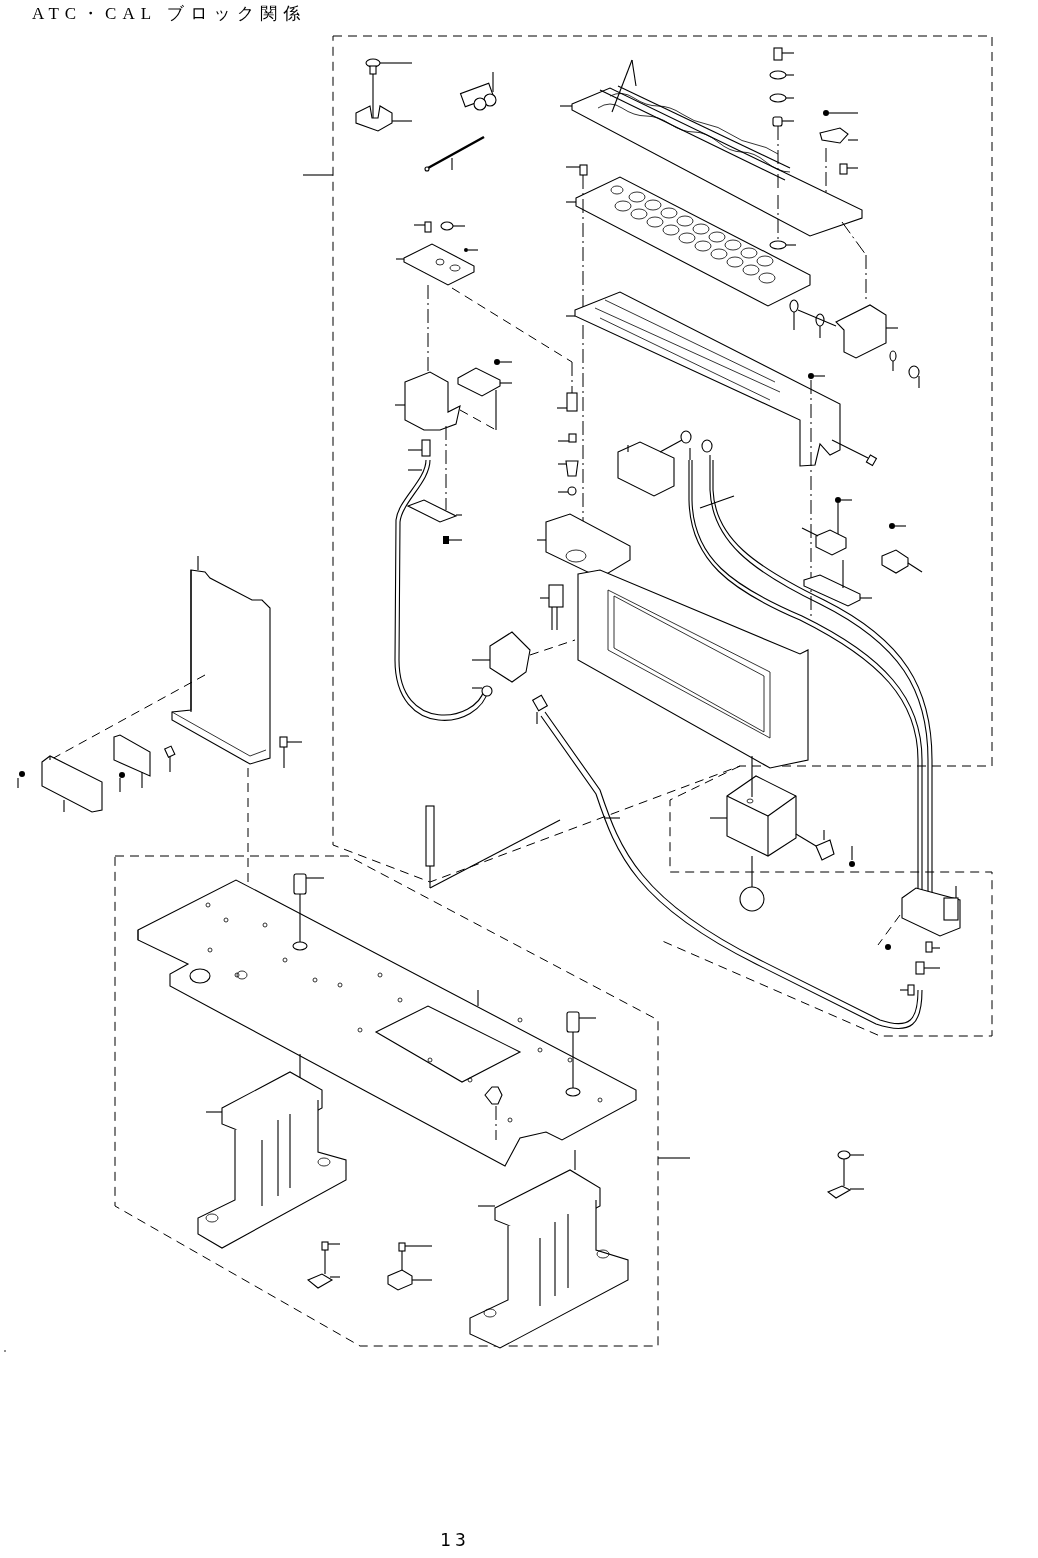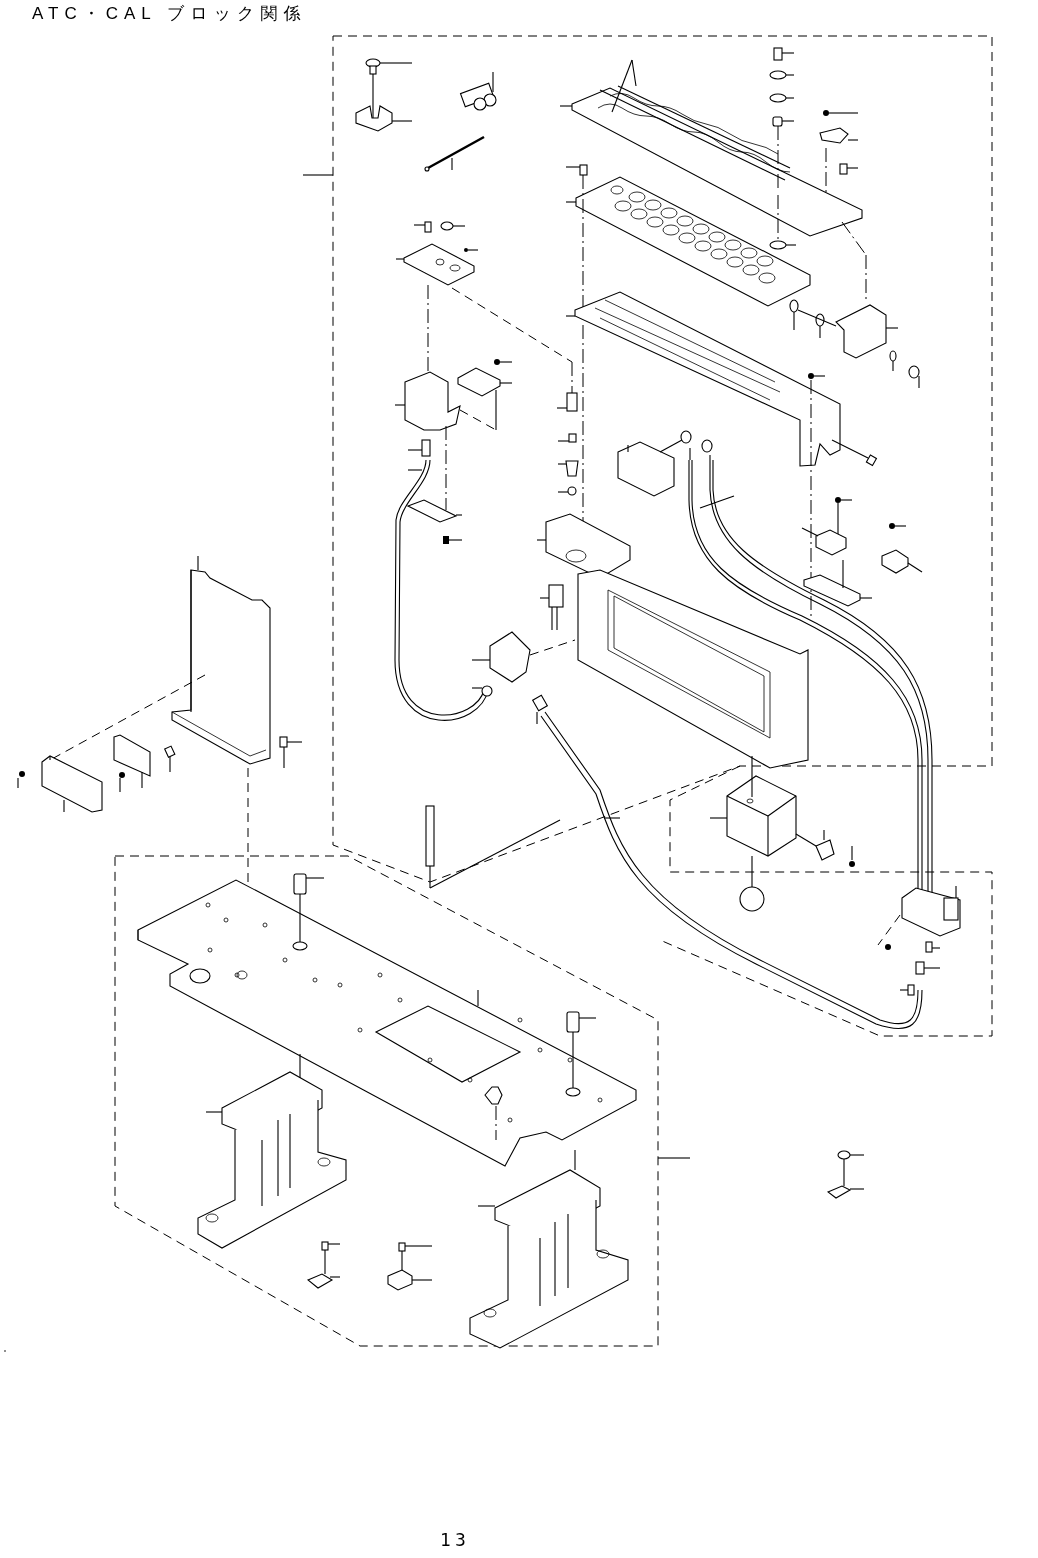--- a/index.html
+++ b/index.html
@@ -1,17 +1,17 @@
 <!DOCTYPE html>
 <html><head>
 <meta charset="utf-8">
 <style>
   html,body{margin:0;padding:0;background:#ffffff;}
   body{width:1038px;height:1558px;position:relative;overflow:hidden;font-family:"DejaVu Sans",sans-serif;color:#000;}
-  .title{position:absolute;left:32px;top:2px;font-size:17px;letter-spacing:6px;font-family:Liberation Sans, sans-serif;}
+  .title{position:absolute;left:32px;top:2px;font-size:17px;letter-spacing:6px;font-family:Liberation Serif, serif;}
   .pageno{position:absolute;left:0;width:910px;top:1530px;text-align:center;font-size:17px;letter-spacing:4px;}
   svg{position:absolute;left:0;top:0;}
   .ln{stroke:#000;stroke-width:1.1;fill:none;}
   .th{stroke:#000;stroke-width:0.8;fill:none;}
   .fl{stroke:#000;stroke-width:1.1;fill:#fff;}
   .dash{stroke:#000;stroke-width:1;fill:none;stroke-dasharray:9 6;}
   .dd{stroke:#000;stroke-width:1;fill:none;stroke-dasharray:14 4 2 4;}
   .blk{fill:#000;}
 </style>
 </head>

